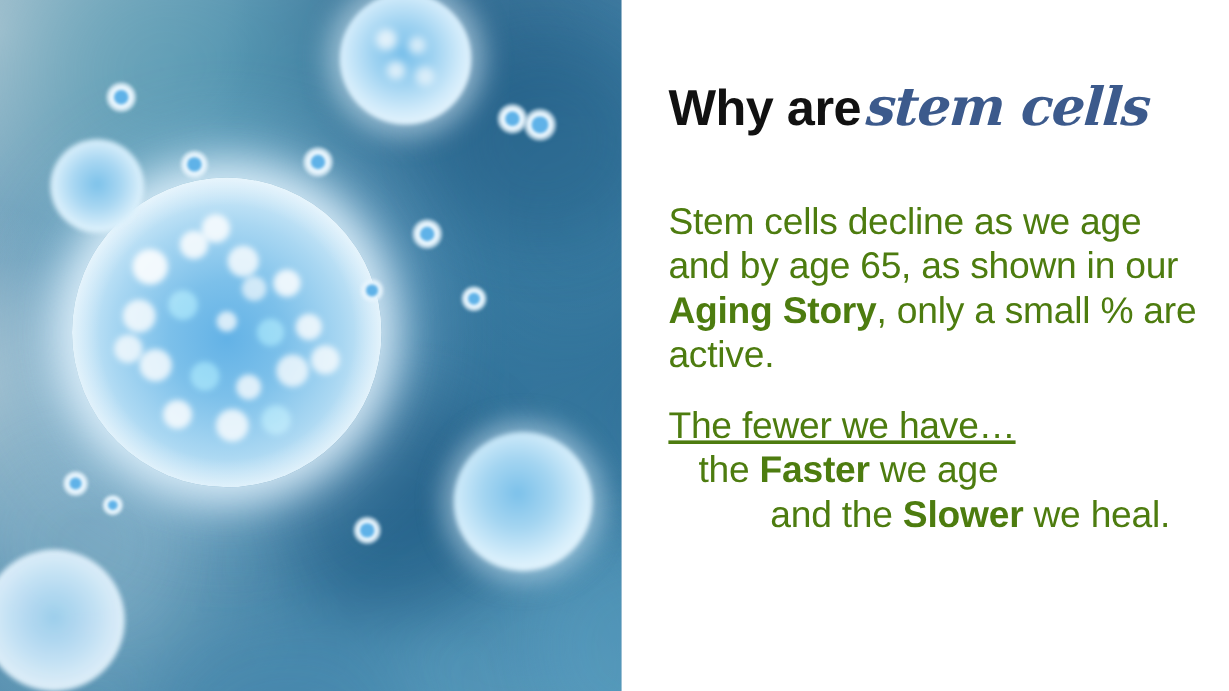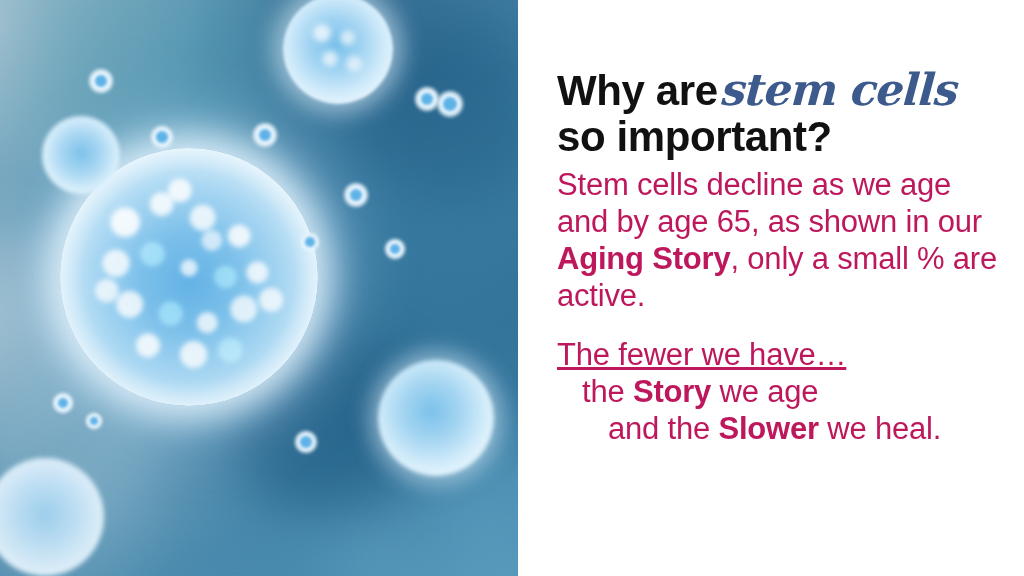--- a/index.html
+++ b/index.html
@@ -231,34 +231,34 @@
     padding-left: 4px;
     transform: skewX(-4deg);
     display: inline-block;
   }
 
   #body-block {
     position: absolute;
     left: 39px;
     top: 166px;
     width: 452px;
-    color: #be185d;
+    color: #4d7c0f;
     font-size: 31px;
     line-height: 37px;
     letter-spacing: -0.2px;
   }
   #para-decline {
     margin: 0;
   }
   #para-fewer {
     margin: 22px 0 0 0;
   }
   .line-1 { display: block; text-decoration: underline; }
   .line-2 { display: block; padding-left: 25px; }
-  .line-3 { display: block; padding-left: 51px; }
+  .line-3 { display: block; padding-left: 51px; text-align: center; }
   .b { font-weight: bold; }
 </style>
 </head>
 <body>
 
 <div id="slide">
 
   <div id="image-panel">
     <div class="bg-base"></div>
     <div class="bg-mottle"></div>
@@ -291,28 +291,28 @@
     <div class="dot" style="left:436px;top:90px;width:28px;height:28px;background:radial-gradient(circle,#e8f5fd 0 50%,rgba(232,245,253,0) 78%);"></div>
     <div class="dot" style="left:294px;top:430px;width:24px;height:24px;background:radial-gradient(circle,#e8f5fd 0 50%,rgba(232,245,253,0) 78%);"></div>
     <div class="dot" style="left:384px;top:238px;width:22px;height:22px;background:radial-gradient(circle,#e8f5fd 0 50%,rgba(232,245,253,0) 78%);"></div>
     <div class="dot" style="left:52px;top:392px;width:22px;height:22px;background:radial-gradient(circle,#e8f5fd 0 50%,rgba(232,245,253,0) 78%);"></div>
     <div class="dot" style="left:85px;top:412px;width:18px;height:18px;background:radial-gradient(circle,#e8f5fd 0 50%,rgba(232,245,253,0) 78%);"></div>
     <div class="dot" style="left:300px;top:232px;width:20px;height:20px;background:radial-gradient(circle,#e8f5fd 0 50%,rgba(232,245,253,0) 78%);"></div>
   </div>
 
   <div id="text-panel">
 
-    <h1 id="headline"><span>Why are</span><span class="script">stem cells</span><br><span>so important?</span></h1>
+    <h1 id="headline"><span>Why are</span><span class="script">stem cells</span><br></h1>
 
     <div id="body-block">
 
       <p id="para-decline"><span>Stem cells decline as we age and by age 65, as shown in our </span><span class="b">Aging Story</span><span>, only a small % are active.</span></p>
 
       <p id="para-fewer">
         <span class="line-1">The fewer we have…</span>
-        <span class="line-2"><span>the </span><span class="b">Story</span><span> we age</span></span>
+        <span class="line-2"><span>the </span><span class="b">Faster</span><span> we age</span></span>
         <span class="line-3"><span>and the </span><span class="b">Slower</span><span> we heal.</span></span>
       </p>
 
     </div>
   </div>
 
 </div>
 
 </body></html>

